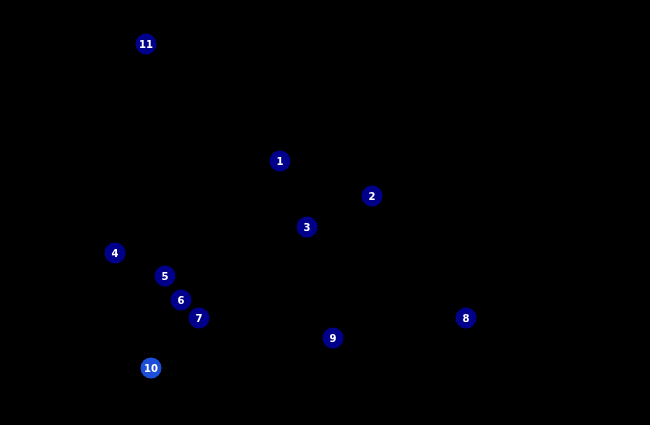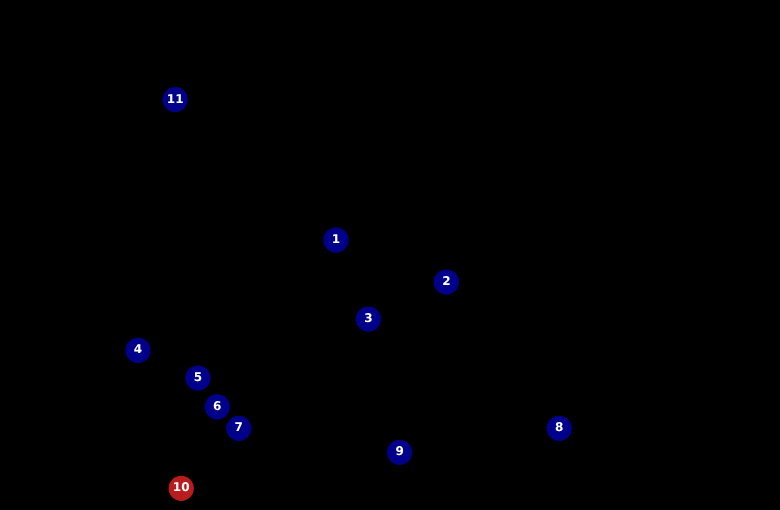--- a/index.html
+++ b/index.html
@@ -24,31 +24,30 @@
     border-radius: 11px;
     background: #00008B;
     color: #ffffff;
     font-size: 10px;
     font-weight: bold;
     line-height: 21px;
     text-align: center;
     transform: translate(-50%, -50%);
     cursor: pointer;
     user-select: none;
-    margin-top: 39px;
   }
 </style>
 </head>
 <body>
 
 <div class="canvas" style="background: rgb(0, 0, 0);">
     <div class="marker" style="left: 280px; top: 161px; background: rgb(0, 0, 139); color: rgb(255, 255, 255);">1</div>
     <div class="marker" style="left: 372px; top: 196px; background: rgb(0, 0, 139); color: rgb(255, 255, 255);">2</div>
     <div class="marker" style="left: 307px; top: 227px; background: rgb(0, 0, 139); color: rgb(255, 255, 255);">3</div>
     <div class="marker" style="left: 115px; top: 253px; background: rgb(0, 0, 139); color: rgb(255, 255, 255);">4</div>
     <div class="marker" style="left: 165px; top: 276px; background: rgb(0, 0, 139); color: rgb(255, 255, 255);">5</div>
     <div class="marker" style="left: 181px; top: 300px; background: rgb(0, 0, 139); color: rgb(255, 255, 255);">6</div>
     <div class="marker" style="left: 199px; top: 318px; background: rgb(0, 0, 139); color: rgb(255, 255, 255);">7</div>
     <div class="marker" style="left: 466px; top: 318px; background: rgb(0, 0, 139); color: rgb(255, 255, 255);">8</div>
     <div class="marker" style="left: 333px; top: 338px; background: rgb(0, 0, 139); color: rgb(255, 255, 255);">9</div>
-    <div class="marker" style="left: 151px; top: 368px; background: #b91c1c; color: rgb(255, 255, 255);">10</div>
+    <div class="marker" style="left: 151px; top: 368px; background: #1d4ed8; color: rgb(255, 255, 255);">10</div>
     <div class="marker" style="left: 146px; top: 44px; background: rgb(0, 0, 139); color: rgb(255, 255, 255);">11</div>
   </div>
 
 </body></html>

